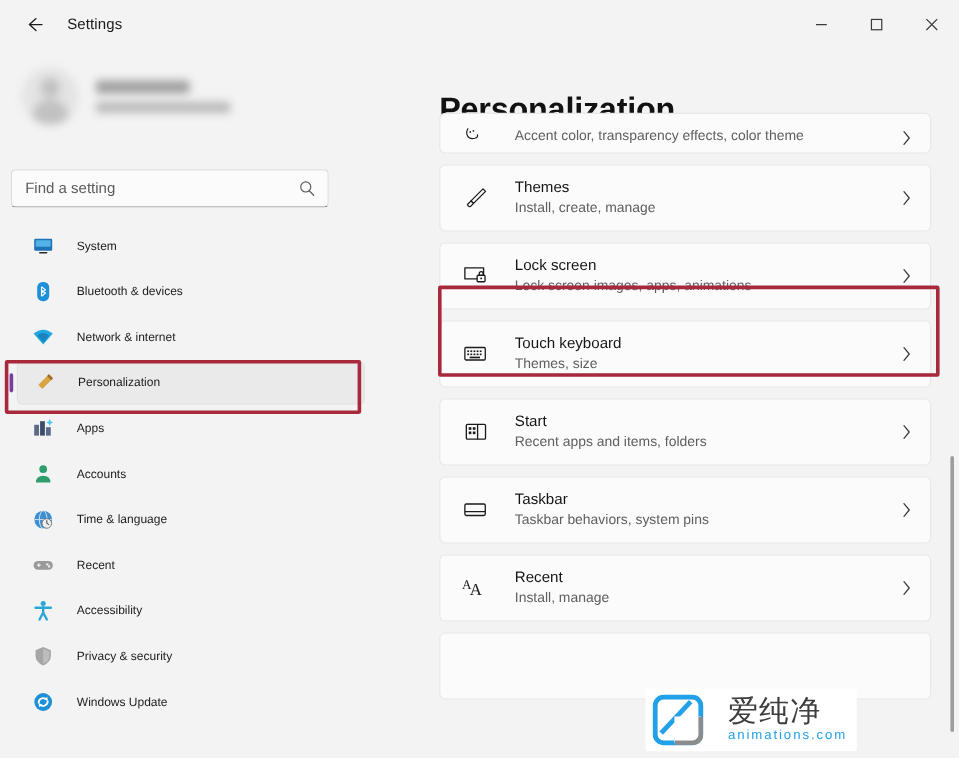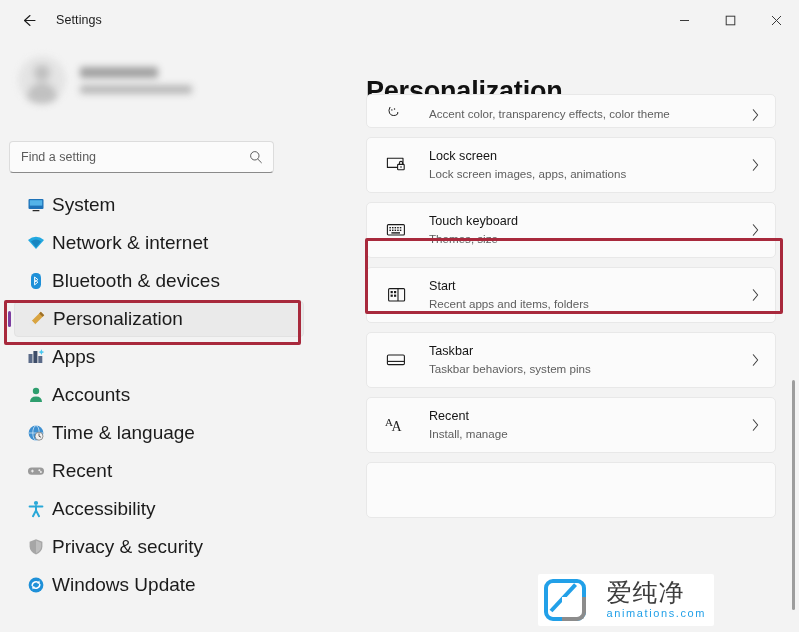--- a/index.html
+++ b/index.html
@@ -116,22 +116,22 @@
     content: ""; position: absolute;
     left: -7px; top: 50%; transform: translateY(-50%);
     width: 3px; height: 16px; border-radius: 2px;
     background: #7c3da0;
   }
   .nav-ico {
     width: 20px; height: 20px; flex: none;
     display: flex; align-items: center; justify-content: center;
   }
   .nav-lbl {
-    margin-left: 6px;
-    font-size: 19px; color: #1b1b1b;
+    margin-left: 18px;
+    font-size: 10px; color: #1b1b1b;
   }
 
   
   .content {
     position: absolute; left: 318px; top: 40px;
     width: 481px; height: 592px;
     background: #f3f3f3;
     overflow: hidden;
   }
   .page-title {
@@ -298,35 +298,35 @@
             <rect x="2.8" y="4.2" width="12.4" height="5.4" fill="#53b3e8"></rect>
             <rect x="5.5" y="14" width="7" height="1.3" rx=".6" fill="#2a2a2a"></rect>
           </svg>
         </span>
         <span class="nav-lbl">System</span>
       </div>
 
       <div class="navitem">
         <span class="nav-ico">
           <svg width="18" height="18" viewBox="0 0 18 18">
+            <rect x="4" y="1" width="10" height="16" rx="4.5" fill="#1e90d8"></rect>
+            <path d="M7.6 5 L10.9 7.6 L7.6 10.2 M7.6 12.9 L10.9 10.2 L7.6 7.6 M7.6 5 V12.9" stroke="#fff" stroke-width=".95" fill="none" stroke-linejoin="round"></path>
+          </svg>
+        </span>
+        <span class="nav-lbl">Bluetooth &amp; devices</span>
+      </div>
+
+      <div class="navitem">
+        <span class="nav-ico">
+          <svg width="18" height="18" viewBox="0 0 18 18">
             <path d="M1 6 Q9 -0.5 17 6 L9 15 Z" fill="#22a8e0"></path>
             <path d="M4 7.6 Q9 3.5 14 7.6 L9 13.4 Z" fill="#1885c0"></path>
           </svg>
         </span>
         <span class="nav-lbl">Network &amp; internet</span>
-      </div>
-
-      <div class="navitem">
-        <span class="nav-ico">
-          <svg width="18" height="18" viewBox="0 0 18 18">
-            <rect x="4" y="1" width="10" height="16" rx="4.5" fill="#1e90d8"></rect>
-            <path d="M7.6 5 L10.9 7.6 L7.6 10.2 M7.6 12.9 L10.9 10.2 L7.6 7.6 M7.6 5 V12.9" stroke="#fff" stroke-width=".95" fill="none" stroke-linejoin="round"></path>
-          </svg>
-        </span>
-        <span class="nav-lbl">Bluetooth &amp; devices</span>
       </div>
 
       <div class="navitem selected">
         <span class="nav-ico">
           <svg width="18" height="18" viewBox="0 0 18 18">
             <path d="M12.8 1.8 L16.2 5.2 L7.2 14.2 L3.8 10.8 Z" fill="#d9a441"></path>
             <path d="M3.8 10.8 L7.2 14.2 L4.2 16.4 L1.6 13.8 Z" fill="#e8e8e8"></path>
             <path d="M12.8 1.8 L16.2 5.2 L14.6 6.8 L11.2 3.4 Z" fill="#9b6f2a"></path>
           </svg>
         </span>
@@ -434,20 +434,37 @@
         <div class="card-txt">
           <div class="card-sub">Accent color, transparency effects, color theme</div>
         </div>
         <div class="chev">
           <svg width="11" height="14" viewBox="0 0 11 16" fill="none">
             <path d="M3 2 L8 8 L3 14" stroke="#3d3d3d" stroke-width="1.2" stroke-linecap="round" stroke-linejoin="round"></path>
           </svg>
         </div>
       </div>
 
+      <div class="card">
+        <div class="card-ico">
+          <svg width="22" height="22" viewBox="0 0 22 22" fill="none">
+            <path d="M16.5 3.4 L18.6 5.5 L8.6 15.5 L6.5 13.4 Z" stroke="#1b1b1b" stroke-width="1.1" stroke-linejoin="round"></path>
+            <path d="M6.5 13.4 L8.6 15.5 L6.2 18 Q4 18.6 3.6 16.4 Z" stroke="#1b1b1b" stroke-width="1.1" stroke-linejoin="round"></path>
+          </svg>
+        </div>
+        <div class="card-txt">
+          <div class="card-title">Themes</div>
+          <div class="card-sub">Install, create, manage</div>
+        </div>
+        <div class="chev">
+          <svg width="11" height="14" viewBox="0 0 11 16" fill="none">
+            <path d="M3 2 L8 8 L3 14" stroke="#3d3d3d" stroke-width="1.2" stroke-linecap="round" stroke-linejoin="round"></path>
+          </svg>
+        </div>
+      </div>
 
       <div class="card">
         <div class="card-ico">
           <svg width="22" height="18" viewBox="0 0 22 18" fill="none">
             <path d="M1.4 2.2 H17 V11.4 H1.4 Z" stroke="#1b1b1b" stroke-width="1.1" stroke-linejoin="round"></path>
             <rect x="11.6" y="8.4" width="6.6" height="5.4" rx=".8" fill="#fbfbfb" stroke="#1b1b1b" stroke-width="1.1"></rect>
             <path d="M13.4 8.4 V7 A1.6 1.6 0 0 1 16.6 7 V8.4" stroke="#1b1b1b" stroke-width="1.1" fill="none"></path>
             <circle cx="15" cy="11" r=".8" fill="#1b1b1b"></circle>
           </svg>
         </div>

